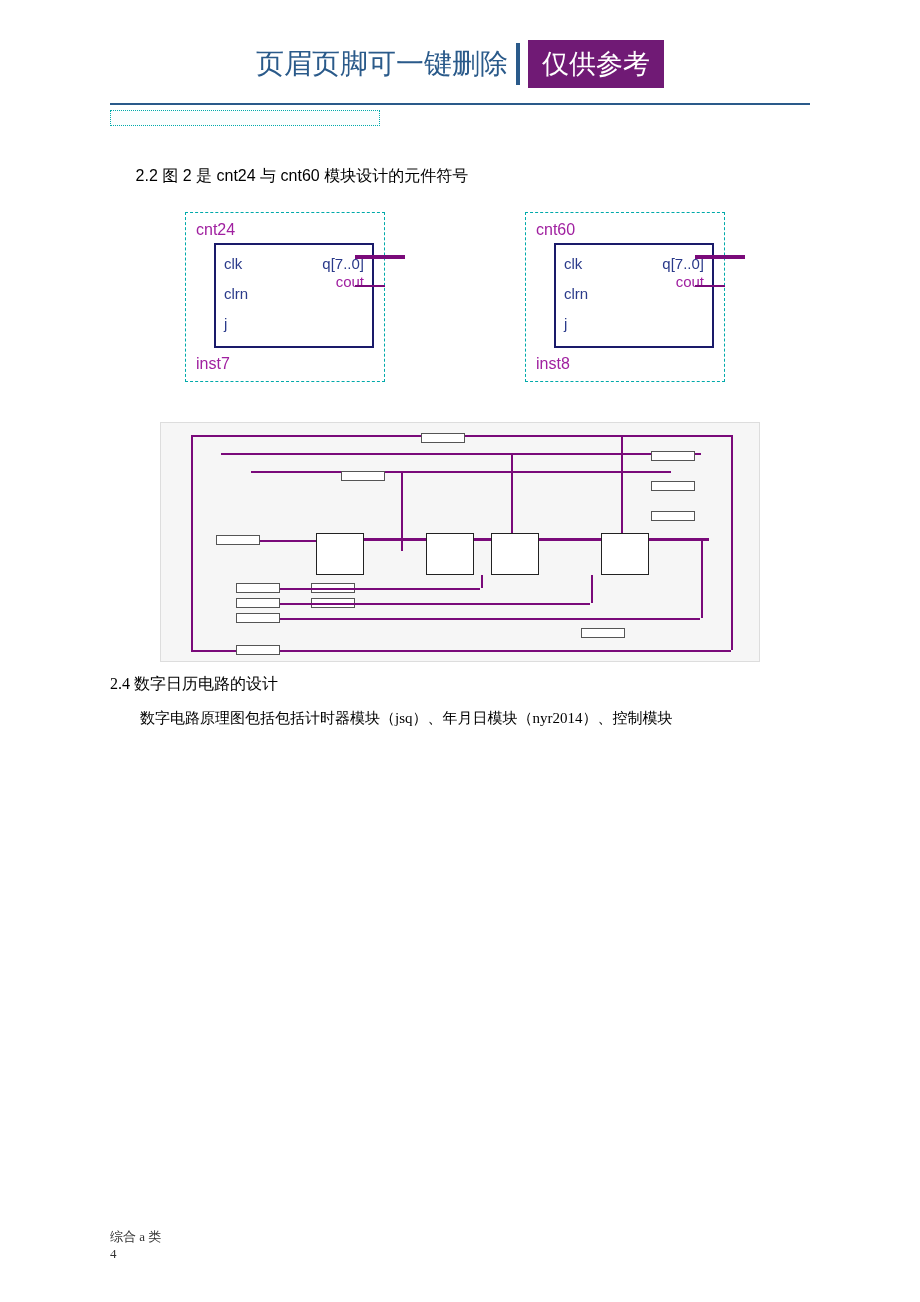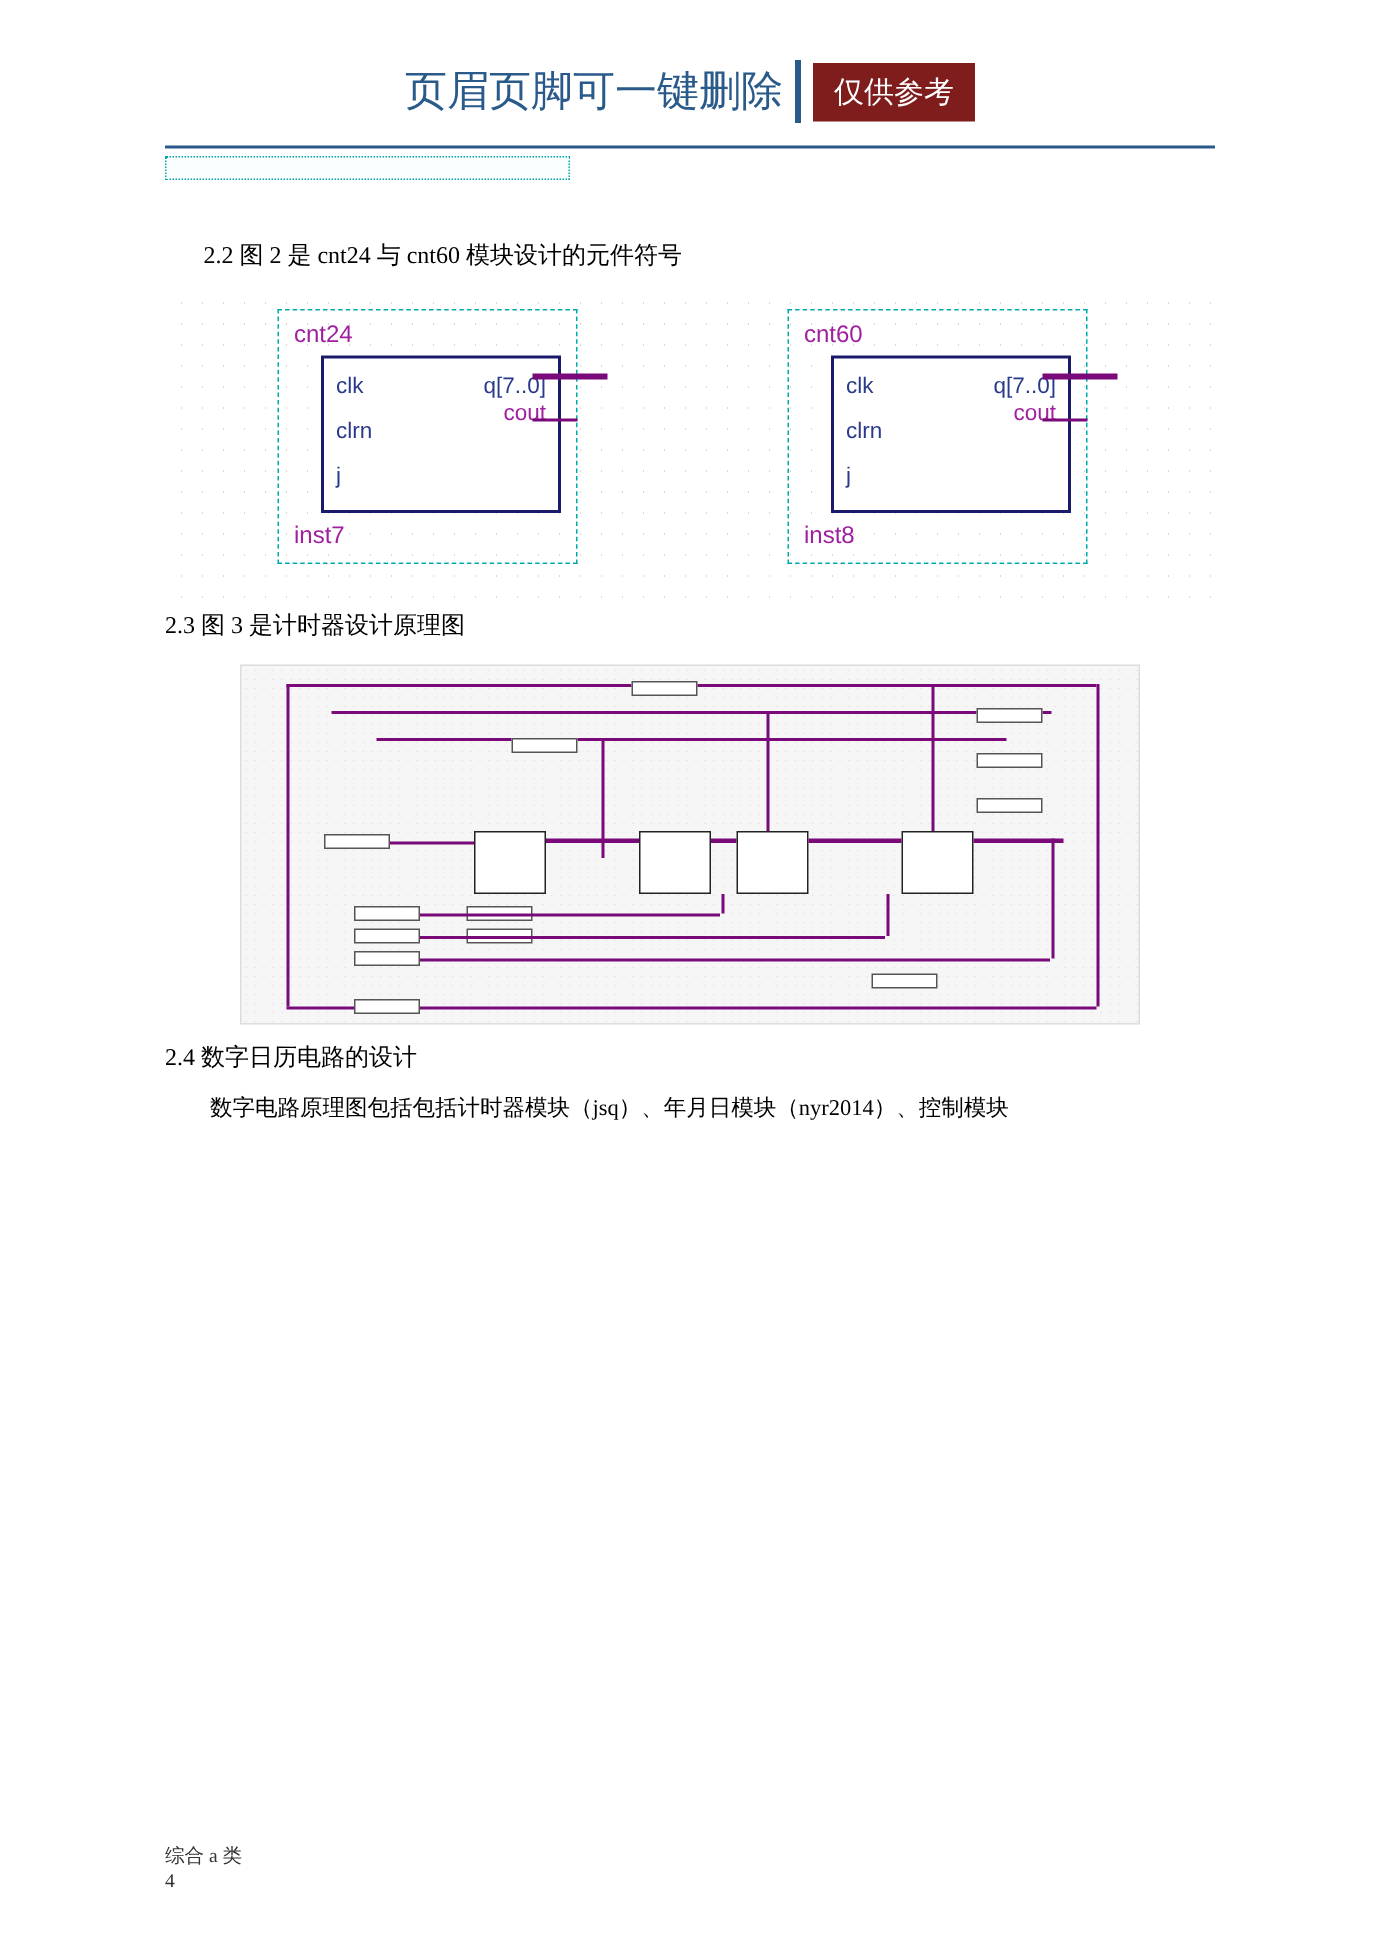--- a/index.html
+++ b/index.html
@@ -25,23 +25,23 @@
     font-family: "KaiTi", "STKaiti", serif;
     margin-right: 0;
   }
   .header-divider {
     width: 4px;
     height: 42px;
     background: #2a5a8a;
     margin: 0 8px;
   }
   .header-badge {
-    background: #7f1d1d;
+    background: #701a75;
     color: #fff;
-    font-size: 20px;
+    font-size: 27px;
     padding: 6px 14px;
     font-family: "KaiTi", "STKaiti", serif;
   }
   .content {
     padding: 0 110px;
   }
   .fig-stub {
     margin-top: 5px;
     border: 1px dotted #0aa;
     width: 270px;
@@ -52,21 +52,21 @@
     margin-top: 170px;
     font-size: 15px;
     color: #000;
     text-indent: 1em;
   }
   .h22 {
     margin-top: 40px;
     font-size: 16px;
     color: #000;
     text-indent: 1.6em;
-    font-family: Liberation Serif, serif;
+    font-family: Liberation Sans, sans-serif;
   }
   .diagram-area {
     margin-top: 10px;
     width: 700px;
     height: 210px;
     position: relative;
     background-image:
       radial-gradient(#b0b0b0 0.6px, transparent 0.6px);
     background-size: 14px 14px;
     background-position: 4px 4px;
@@ -254,21 +254,20 @@
         <div class="port-r p-q">q[7..0]</div>
         <div class="port-r p-cout">cout</div>
       </div>
       <div class="mod-inst">inst8</div>
     </div>
     <div class="wire-thick" style="left:585px; top:58px; width:50px;"></div>
     <div class="wire-thin" style="left:585px; top:88px; width:30px;"></div>
   </div>
 
 
-  <div class="h23">2.3 图 3 是计时器设计原理图</div>
 
 
   <div class="schematic">
     <div class="sch-rail-h" style="left:30px; top:12px; width:540px;"></div>
     <div class="sch-rail-v" style="left:30px; top:12px; height:215px;"></div>
     <div class="sch-rail-h" style="left:30px; top:227px; width:540px;"></div>
     <div class="sch-rail-v" style="left:570px; top:12px; height:215px;"></div>
 
     <div class="sch-rail-h" style="left:60px; top:30px; width:480px;"></div>
     <div class="sch-rail-h" style="left:90px; top:48px; width:420px;"></div>

